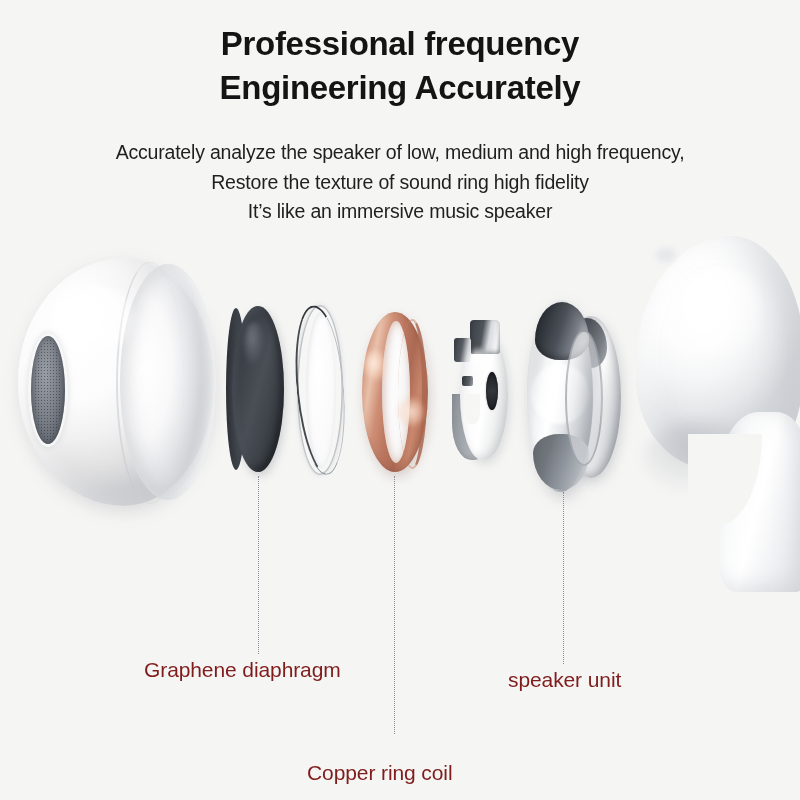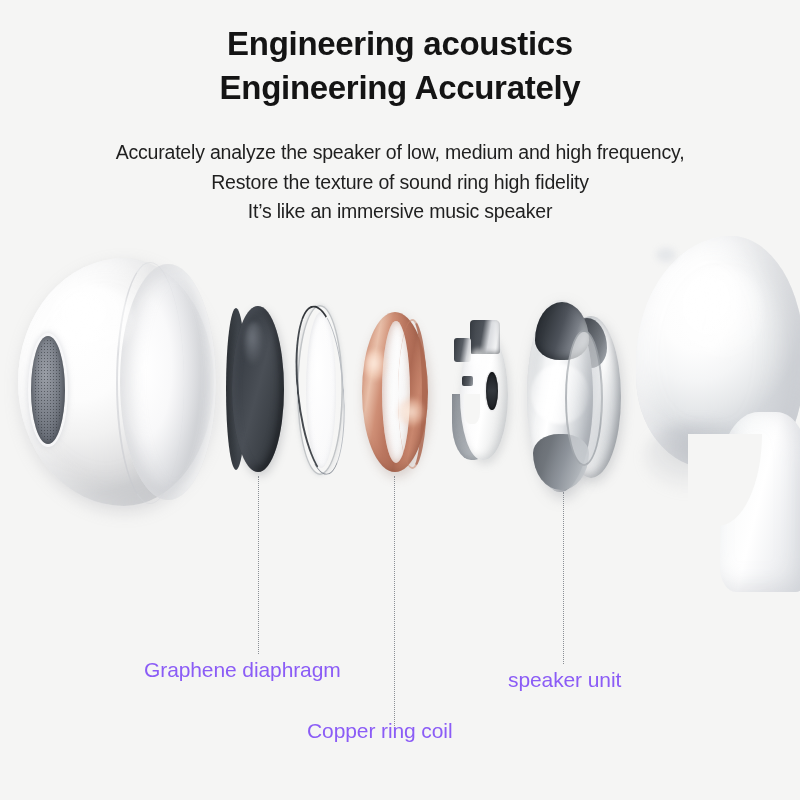--- a/index.html
+++ b/index.html
@@ -568,35 +568,35 @@
   }
   .leader-diaphragm { left: 258px; top: 476px; height: 178px; }
   .leader-copper    { left: 394px; top: 476px; height: 258px; }
   .leader-speaker   { left: 563px; top: 492px; height: 172px; }
 
   
   .callout {
     position: absolute;
     font-size: 21px;
     font-weight: normal;
-    color: #8b5cf6;
+    color: #7f1d1d;
     letter-spacing: -0.1px;
     white-space: nowrap;
   }
   .label-graphene { left: 144px; top: 658px; }
-  .label-copper   { left: 307px; top: 719px; }
+  .label-copper   { left: 307px; top: 761px; }
   .label-speaker  { left: 508px; top: 668px; }
 </style>
 </head>
 <body>
 
 <div id="page">
 
   <div class="heading-block">
-    <div class="title-line">Engineering acoustics</div>
+    <div class="title-line">Professional frequency</div>
     <div class="title-line">Engineering Accurately</div>
   </div>
 
   <div class="subtitle-block">
     <div class="subtitle-line">Accurately analyze the speaker of low, medium and high frequency,</div>
     <div class="subtitle-line">Restore the texture of sound ring high fidelity</div>
     <div class="subtitle-line">It’s like an immersive music speaker</div>
   </div>
 
   <div class="stage">

